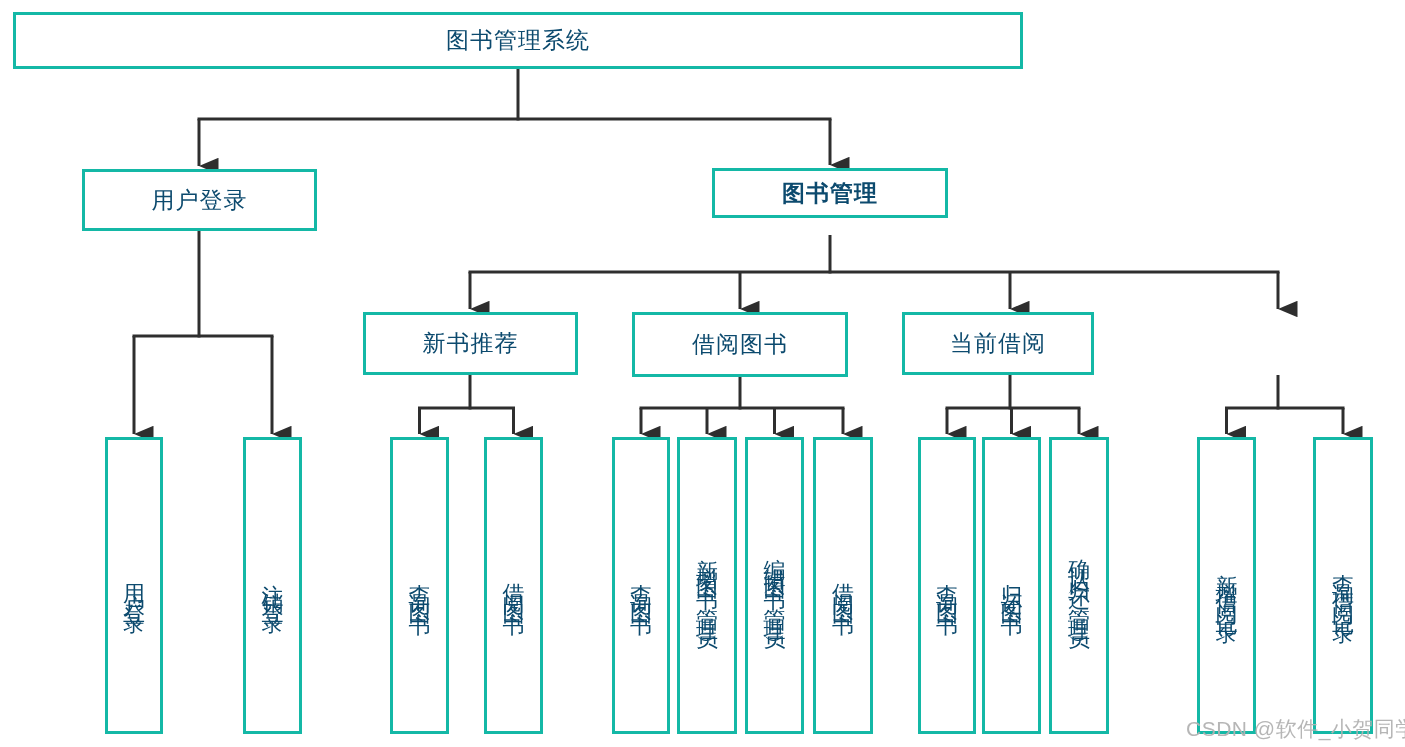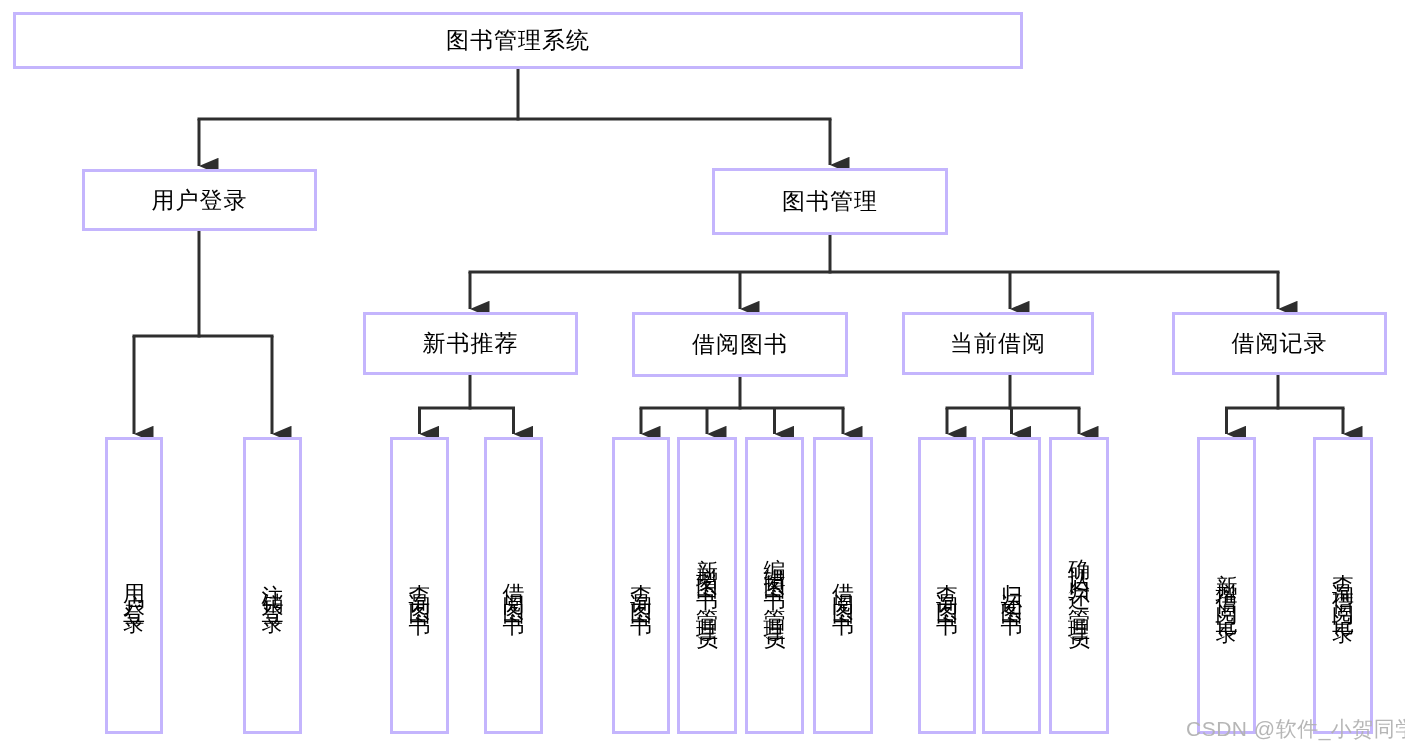--- a/index.html
+++ b/index.html
@@ -18,43 +18,43 @@
   svg.connectors {
     position: absolute;
     left: 0;
     top: 0;
     width: 1405px;
     height: 747px;
   }
   .node {
     position: absolute;
     box-sizing: border-box;
-    border: 3px solid #c4b5fd;
+    border: 3px solid #14b8a6;
     background: #ffffff;
-    color: #000000;
+    color: #0c4a6e;
     display: flex;
     align-items: center;
     justify-content: center;
     text-align: center;
   }
   .node.hbox {
     font-size: 23px;
     letter-spacing: 1px;
   }
   .node.vbox {
     font-size: 22px;
     writing-mode: vertical-rl;
     text-orientation: mixed;
     letter-spacing: 10px;
     line-height: 1;
   }
   
   .b-root  { left: 13px;   top: 12px;  width: 1010px; height: 57px; }
   .b-l2-0  { left: 82px;   top: 169px; width: 235px;  height: 62px; }
-  .b-l2-1  { left: 712px;  top: 168px; width: 236px;  height: 67px; }
+  .b-l2-1  { left: 712px;  top: 168px; width: 236px;  height: 50px; font-weight: bold; }
   .b-l3-0  { left: 363px;  top: 312px; width: 215px;  height: 63px; }
   .b-l3-1  { left: 632px;  top: 312px; width: 216px;  height: 65px; }
   .b-l3-2  { left: 902px;  top: 312px; width: 192px;  height: 63px; }
   .b-l3-3  { left: 1172px; top: 312px; width: 215px;  height: 63px; }
   
   .b-lf-0  { left: 105px;  top: 437px; width: 58px; height: 297px; }
   .b-lf-1  { left: 243px;  top: 437px; width: 59px; height: 297px; }
   .b-lf-2  { left: 390px;  top: 437px; width: 59px; height: 297px; }
   .b-lf-3  { left: 484px;  top: 437px; width: 59px; height: 297px; }
   .b-lf-4  { left: 612px;  top: 437px; width: 58px; height: 297px; }
@@ -133,21 +133,20 @@
   </svg>
 
   <div class="node hbox b-root">图书管理系统</div>
 
   <div class="node hbox b-l2-0">用户登录</div>
   <div class="node hbox b-l2-1">图书管理</div>
 
   <div class="node hbox b-l3-0">新书推荐</div>
   <div class="node hbox b-l3-1">借阅图书</div>
   <div class="node hbox b-l3-2">当前借阅</div>
-  <div class="node hbox b-l3-3">借阅记录</div>
 
   <div class="node vbox b-lf-0">用户登录</div>
   <div class="node vbox b-lf-1">注销登录</div>
   <div class="node vbox b-lf-2">查询图书</div>
   <div class="node vbox b-lf-3">借阅图书</div>
   <div class="node vbox b-lf-4">查询图书</div>
   <div class="node vbox b-lf-5">新增图书（管理员）</div>
   <div class="node vbox b-lf-6">编辑图书（管理员）</div>
   <div class="node vbox b-lf-7">借阅图书</div>
   <div class="node vbox b-lf-8">查询图书</div>

